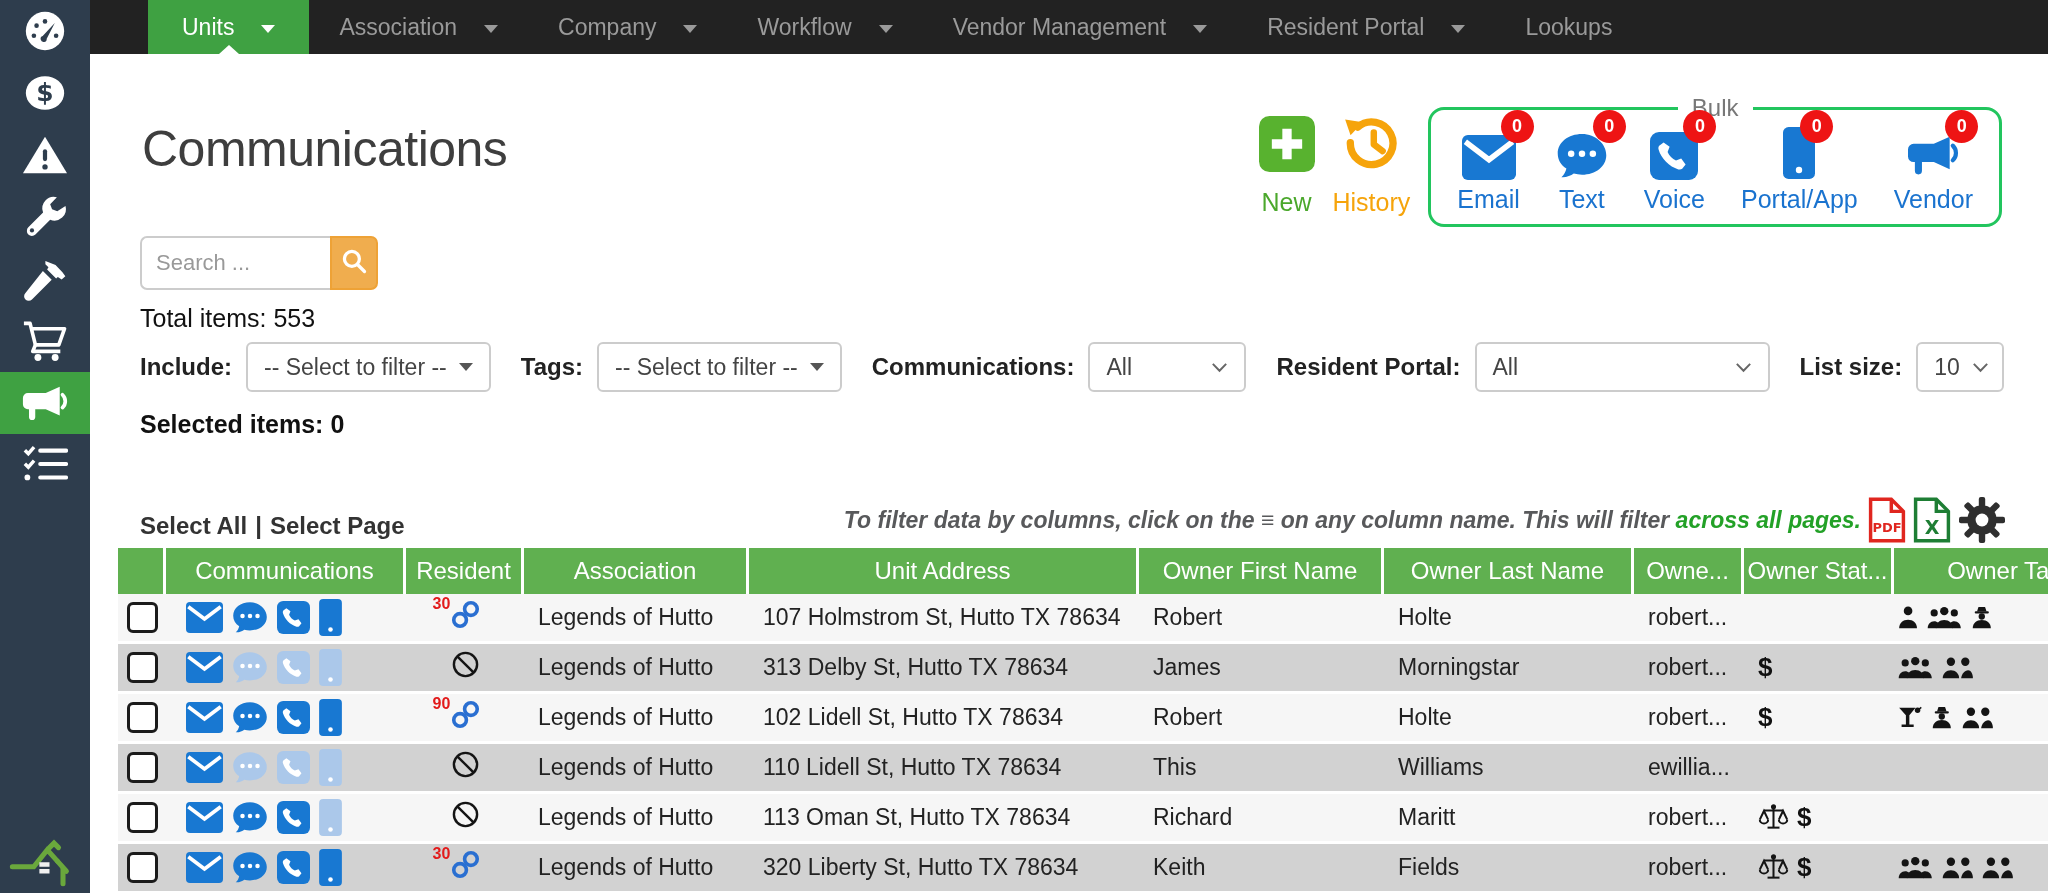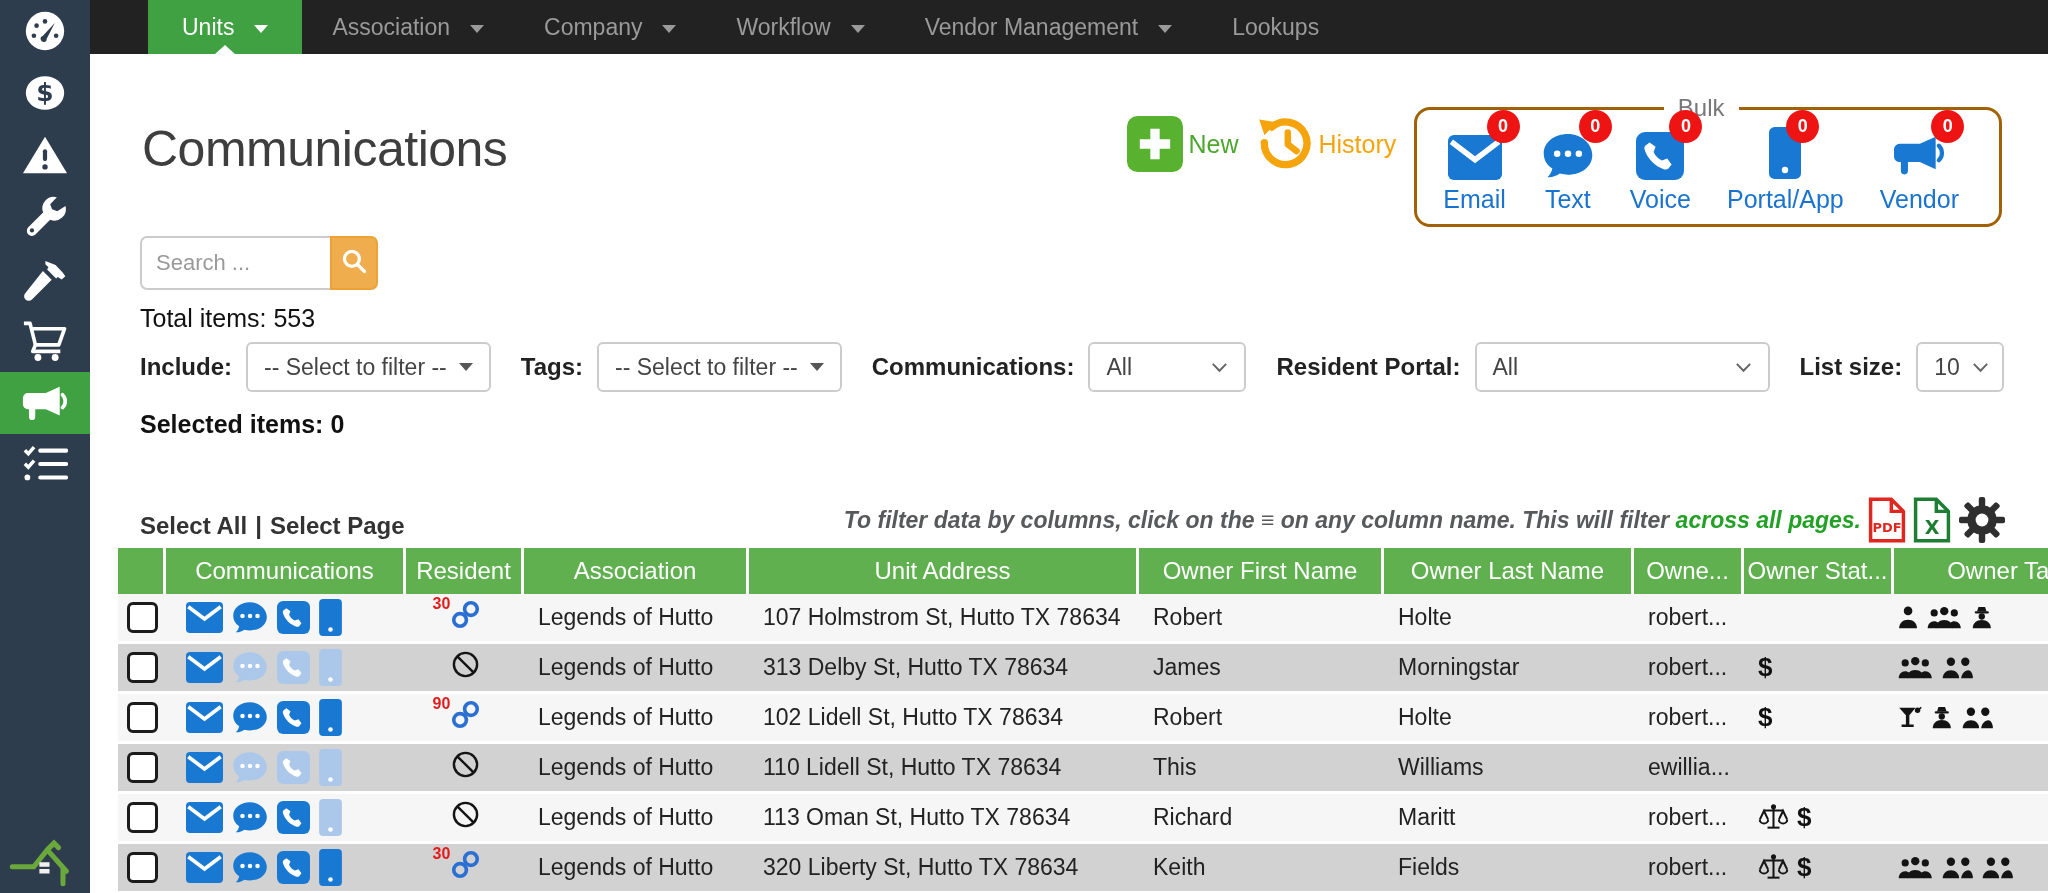--- a/index.html
+++ b/index.html
@@ -10,36 +10,36 @@
   
   .sidebar { position:absolute; left:0; top:0; width:90px; height:893px; background:#2e3d4d; z-index:5; }
   .sb-item { width:90px; height:62px; display:flex; align-items:center; justify-content:center; cursor:pointer; color:#fff; }
   .sb-item svg { width:46px; height:46px; display:block; }
   .sb-item.active { background:#3fa142; }
   .sb-logo { position:absolute; bottom:6px; left:50%; transform:translateX(-50%); width:74px; height:54px; }
   .sb-logo svg { width:74px; height:54px; }
 
   
   .topnav { position:absolute; left:90px; top:0; right:0; height:54px; background:#222; display:flex; align-items:stretch; padding-left:58px; z-index:4; }
-  .nav-item { position:relative; display:flex; align-items:center; gap:20px; padding:0 30px; color:#9a9a9a; font-size:23px; cursor:pointer; white-space:nowrap; }
+  .nav-item { position:relative; display:flex; align-items:center; gap:27px; padding:0 30px; color:#9a9a9a; font-size:23px; cursor:pointer; white-space:nowrap; }
   .nav-item .caret { display:inline-block; width:0; height:0; border-left:7px solid transparent; border-right:7px solid transparent; border-top:8px solid currentColor; margin-top:3px; }
   .nav-item.active { background:#3fa142; color:#fff; padding:0 34px; }
   .nav-item.active::after { content:""; position:absolute; bottom:0; left:50%; transform:translateX(-50%); width:0; height:0; border-left:10px solid transparent; border-right:10px solid transparent; border-bottom:9px solid #fff; }
 
   
   .main { position:absolute; left:90px; top:54px; right:0; bottom:0; background:#fff; }
   .page-title { position:absolute; left:52px; top:66px; font-size:50px; font-weight:400; color:#3e3e3e; letter-spacing:-0.5px; }
 
   
   .actions { position:absolute; top:40px; right:46px; display:flex; align-items:flex-start; gap:18px; }
-  .mini-action { display:flex; flex-direction:row; align-items:center; gap:6px; margin-top:22px; cursor:pointer; }
+  .mini-action { display:flex; flex-direction:column; align-items:center; gap:16px; margin-top:22px; cursor:pointer; }
   .mini-action svg { width:56px; height:56px; display:block; }
   .mini-label-new { color:#4ba82c; font-size:25px; }
   .mini-label-history { color:#f6a40b; font-size:25px; }
-  .bulk { border:3px solid #a16207; border-radius:16px; padding:0 40px 10px 26px; }
+  .bulk { border:3px solid #22c55e; border-radius:16px; padding:0 26px 10px 26px; }
   .bulk legend { margin:0 auto; padding:0 14px; color:#787878; font-size:24px; }
   .bulk-items { display:flex; align-items:flex-end; gap:36px; padding-top:2px; }
   .bulk-item { display:flex; flex-direction:column; align-items:center; gap:5px; cursor:pointer; }
   .bi-icon { position:relative; color:#1878d2; height:56px; display:flex; align-items:flex-end; }
   .bi-icon svg { display:block; }
   .bi-env svg { width:54px; height:45px; }
   .bi-com svg { width:52px; height:48px; }
   .bi-voi svg { width:48px; height:48px; }
   .bi-por svg { width:32px; height:54px; }
   .bi-urg svg { width:54px; height:50px; }
@@ -229,20 +229,24 @@
       <div class="nav-item">
         <span>Company</span>
         <span class="caret"></span>
       </div>
       <div class="nav-item">
         <span>Workflow</span>
         <span class="caret"></span>
       </div>
       <div class="nav-item">
         <span>Vendor Management</span>
+        <span class="caret"></span>
+      </div>
+      <div class="nav-item">
+        <span>Resident Portal</span>
         <span class="caret"></span>
       </div>
       <div class="nav-item">
         <span>Lookups</span>
       </div>
     </nav>
 
   <main class="main">
 
     <h1 class="page-title">Communications</h1>

